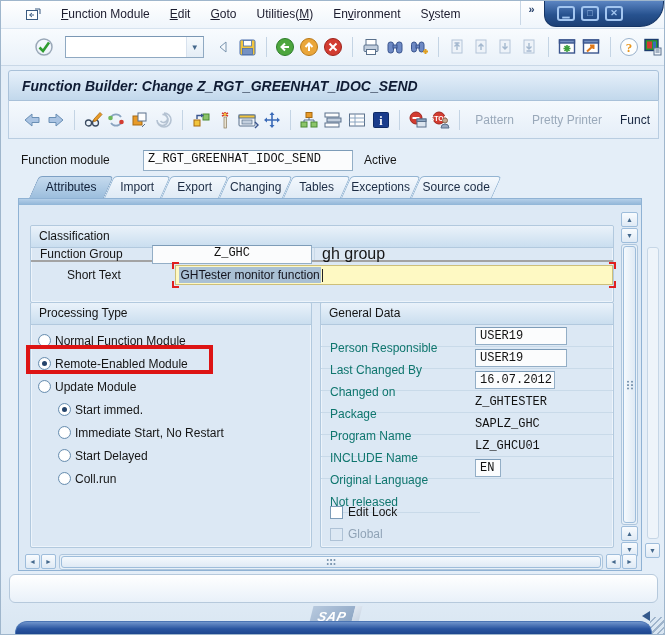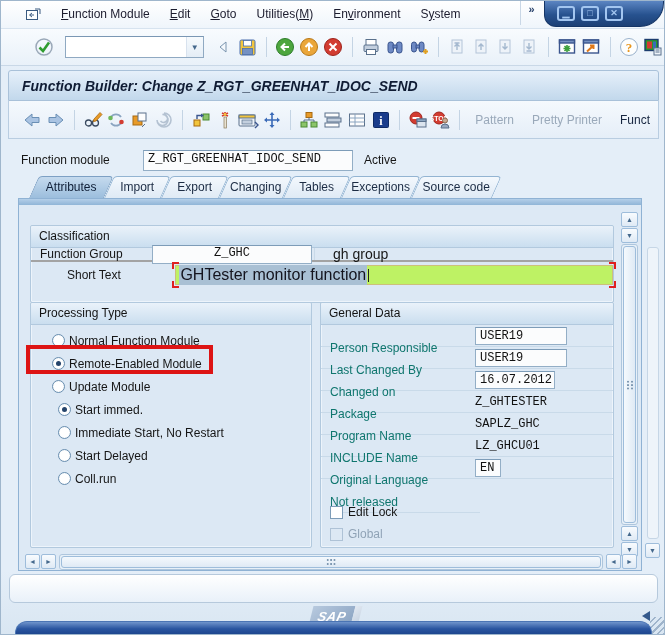--- a/index.html
+++ b/index.html
@@ -76,34 +76,34 @@
   .groupbox { position:absolute; background:#dce8f4; border:1px solid #b2c9de;
               box-shadow:inset 0 0 0 1px #edf4fb; border-radius:2px; }
   .gb-header { height:22px; background:linear-gradient(#eaf2fa,#cadeef); border-bottom:1px solid #b2c9de;
                font-size:12px; color:#141414; line-height:21px; padding-left:8px; border-radius:2px 2px 0 0; }
 
   .cls-row { display:flex; align-items:center; height:14px; border-bottom:2px solid #a3a3a3; }
   .cls-label { width:121px; padding-left:9px; font-size:12px; color:#161616; }
   .cls-input { width:160px; height:19px; background:#fbfcfd; border:1px solid #93aec6; border-top-color:#7d9cb8;
                font-family:"Liberation Mono",monospace; font-size:12px; padding:0 4px; color:#111;text-align:center; }
   .cls-flat { flex:1; align-self:stretch; display:flex; align-items:center; border-left:1px solid #c9dae9;
-              margin-left:2px; padding-left:18px; font-size:14px; color:#161616; }
+              margin-left:2px; padding-left:7px; font-size:16px; color:#161616; }
   .st-row { display:flex; align-items:center; height:26px; position:relative;padding-left:27px; }
-  .st-field { position:relative; width:452px; height:20px; background:#bef264; border:1px solid #cdbf7a;
-              display:flex; align-items:center; padding:0 3px; font-size:16px; color:#14141e; }
+  .st-field { position:relative; width:452px; height:20px; background:#fef9c3; border:1px solid #cdbf7a;
+              display:flex; align-items:center; padding:0 3px; font-size:12px; color:#14141e; }
   .st-sel { background:#a9c0d4; padding:1px 1px; }
   .caret { display:inline-block; width:1px; height:13px; background:#222; margin-left:1px; }
   .corner { position:absolute; width:7px; height:7px; border:0 solid #e02020; }
   .c-tl { left:-4px; top:-4px; border-left-width:2px; border-top-width:2px; }
   .c-tr { right:-4px; top:-4px; border-right-width:2px; border-top-width:2px; }
   .c-bl { left:-4px; bottom:-4px; border-left-width:2px; border-bottom-width:2px; }
   .c-br { right:-4px; bottom:-4px; border-right-width:2px; border-bottom-width:2px; }
 
   
-  .radio-row { display:flex; align-items:center; height:23px; padding-left:21px; font-size:12px; color:#151515; }
+  .radio-row { display:flex; align-items:center; height:23px; padding-left:7px; font-size:12px; color:#151515; }
   .radio-row.indent { padding-left:27px; }
   .radio { width:13px; height:13px; border-radius:50%; border:1px solid #6a8fb0;
            background:radial-gradient(#ffffff 55%,#dbe6ef); margin-right:4px; position:relative; flex:none; }
   .radio-row.on .radio::after { content:""; position:absolute; left:3px; top:3px; width:5px; height:5px;
            border-radius:50%; background:#25446b; }
   .red-box { position:absolute; left:7px; top:146px; width:187px; height:29px;
              border:4px solid #dd1414; z-index:6; }
 
   
   .gd-row { display:flex; align-items:center; height:22px; border-bottom:1px solid #c9dae9; padding-left:9px; }

